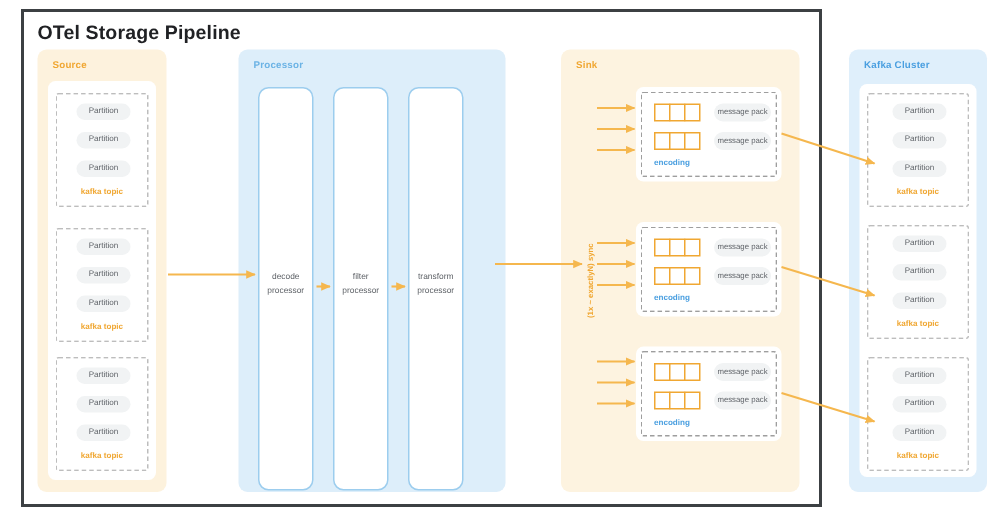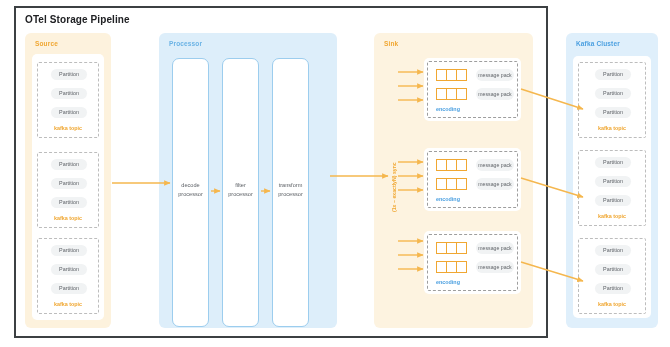--- a/index.html
+++ b/index.html
@@ -27,21 +27,21 @@
     left: 14px; top: 6px;
     width: 534px; height: 332px;
     border: 2px solid #3c4043;
     background: #ffffff;
     box-sizing: border-box;
   }
 
   .page-title {
     position: absolute;
     left: 25px; top: 14px;
-    font-size: 10px;
+    font-size: 13px;
     font-weight: bold;
     color: #202124;
     letter-spacing: 0.1px;
   }
 
   
   .panel {
     position: absolute;
     border-radius: 6px;
     box-sizing: border-box;

